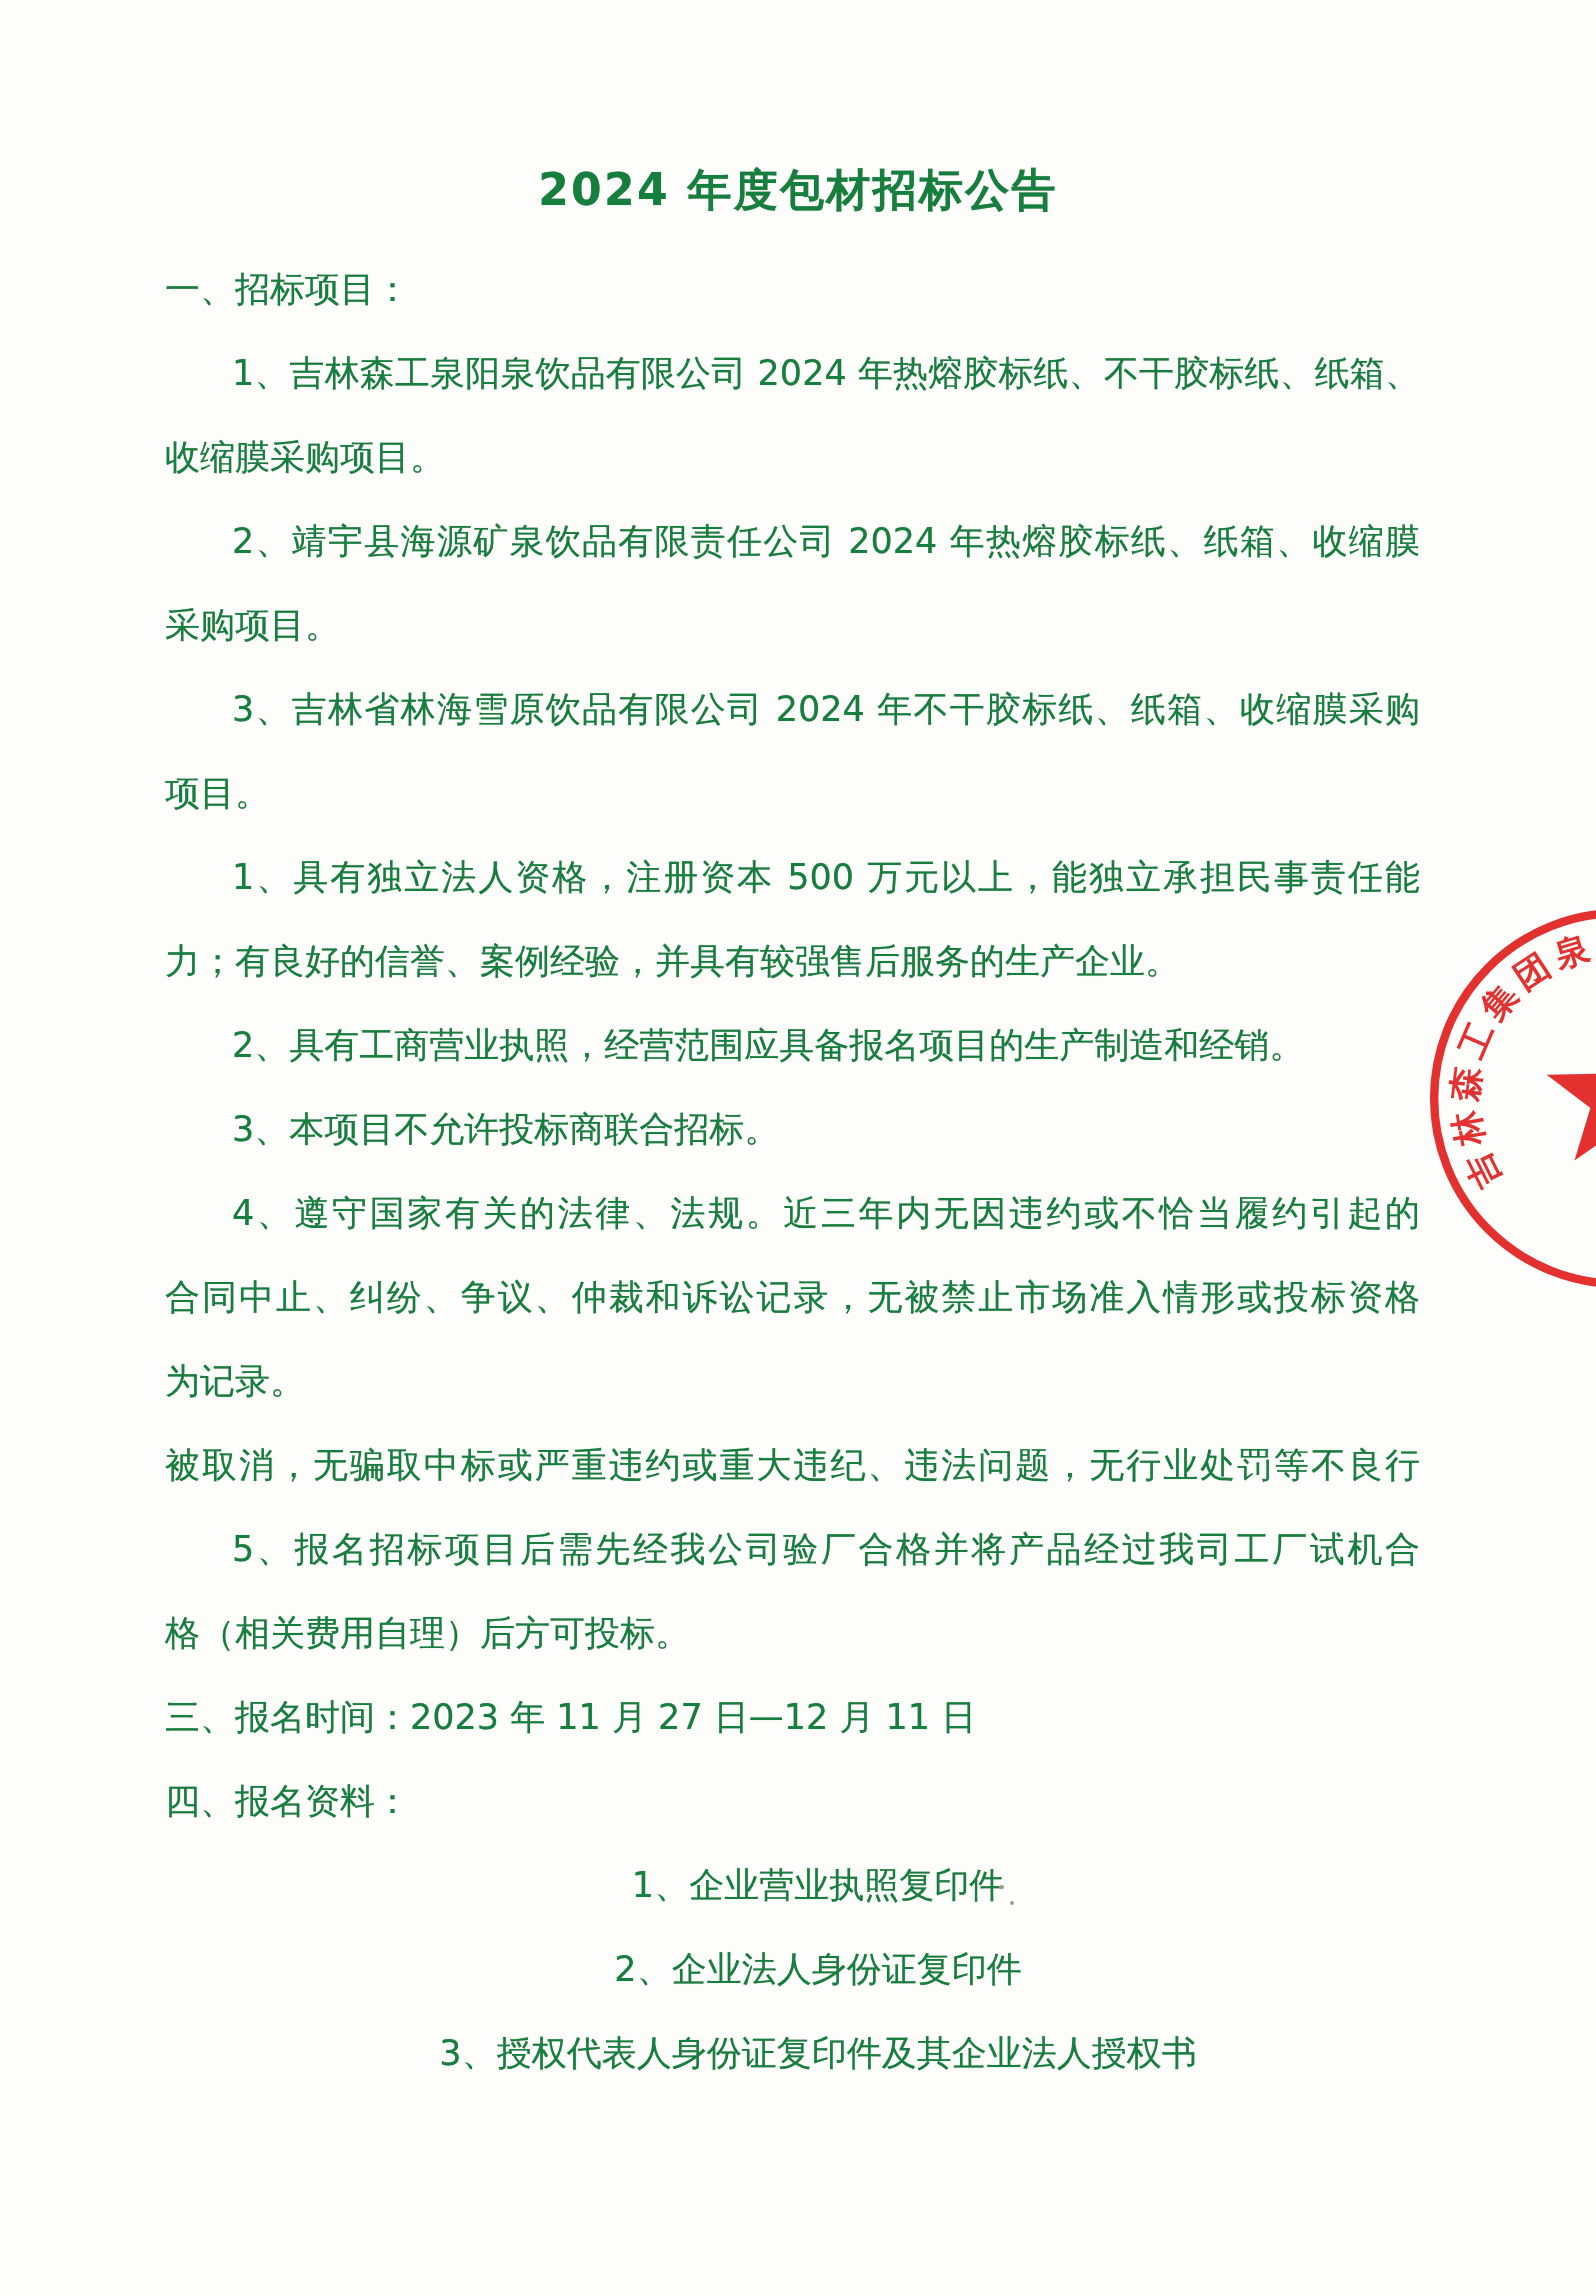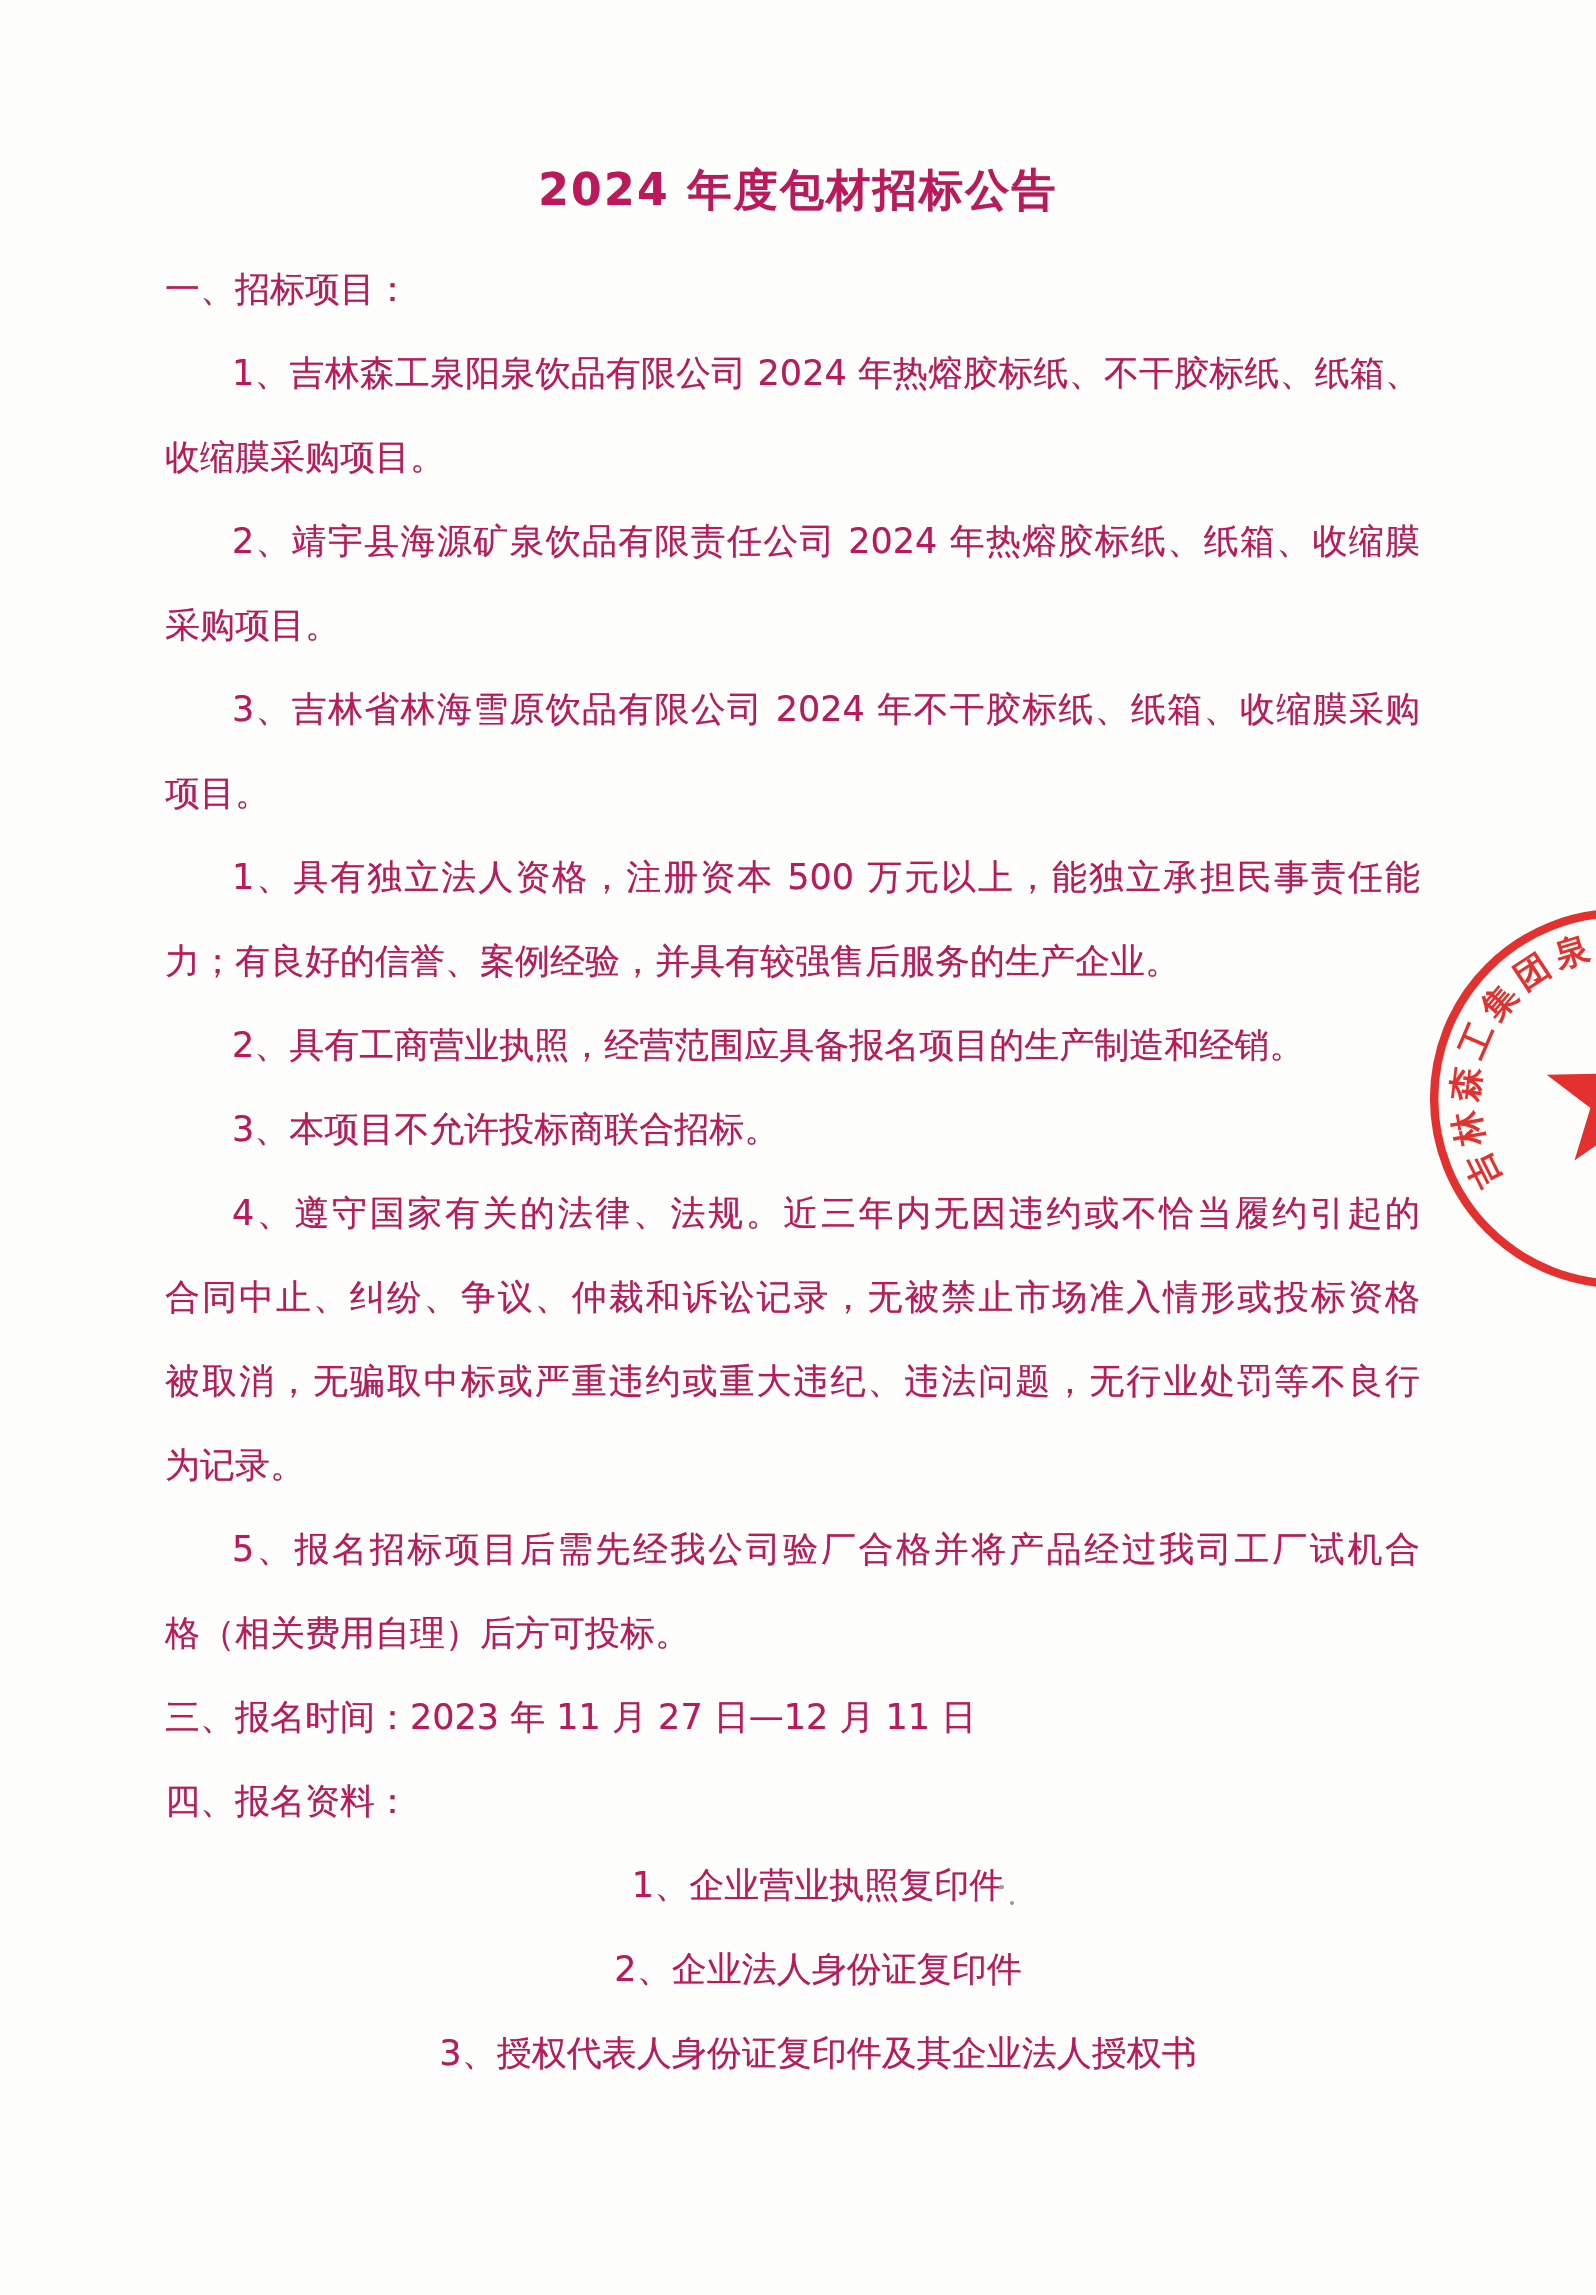--- a/index.html
+++ b/index.html
@@ -3,21 +3,21 @@
 <meta charset="utf-8">
 <style>
   html,body{margin:0;padding:0;background:#e8e8e8;}
   .page{
     position:relative;
     width:1596px;height:2295px;
     margin:0 auto;
     background:#fdfdfb;
     overflow:hidden;
     font-family:"DejaVu Sans","Liberation Sans",sans-serif;
-    color:#be185d;
+    color:#15803d;
   }
   .title{
     position:absolute;
     top:161px;left:0;width:100%;
     margin:0;
     text-align:center;
     font-size:44px;
     font-weight:700;
     letter-spacing:2.3px;
     text-shadow:0 0 0.8px rgba(0,0,0,.45);
@@ -77,22 +77,22 @@
       <div class="line indent-1 justify">2、靖宇县海源矿泉饮品有限责任公司 2024 年热熔胶标纸、纸箱、收缩膜</div>
       <div class="line indent-0">采购项目。</div>
       <div class="line indent-1 justify">3、吉林省林海雪原饮品有限公司 2024 年不干胶标纸、纸箱、收缩膜采购</div>
       <div class="line indent-0">项目。</div>
       <div class="line indent-1 justify">1、具有独立法人资格，注册资本 500 万元以上，能独立承担民事责任能</div>
       <div class="line indent-0">力；有良好的信誉、案例经验，并具有较强售后服务的生产企业。</div>
       <div class="line indent-1">2、具有工商营业执照，经营范围应具备报名项目的生产制造和经销。</div>
       <div class="line indent-1">3、本项目不允许投标商联合招标。</div>
       <div class="line indent-1 justify">4、遵守国家有关的法律、法规。近三年内无因违约或不恰当履约引起的</div>
       <div class="line indent-0 justify">合同中止、纠纷、争议、仲裁和诉讼记录，无被禁止市场准入情形或投标资格</div>
+      <div class="line indent-0">为记录。</div>
       <div class="line indent-0 justify">被取消，无骗取中标或严重违约或重大违纪、违法问题，无行业处罚等不良行</div>
-      <div class="line indent-0">为记录。</div>
       <div class="line indent-1 justify">5、报名招标项目后需先经我公司验厂合格并将产品经过我司工厂试机合</div>
       <div class="line indent-0">格（相关费用自理）后方可投标。</div>
       <div class="line indent-0">三、报名时间：2023 年 11 月 27 日—12 月 11 日</div>
       <div class="line indent-0">四、报名资料：</div>
       <div class="line indent-2">1、企业营业执照复印件</div>
       <div class="line indent-2">2、企业法人身份证复印件</div>
       <div class="line indent-2">3、授权代表人身份证复印件及其企业法人授权书</div>
     </div>
 
   <div class="stamp">

